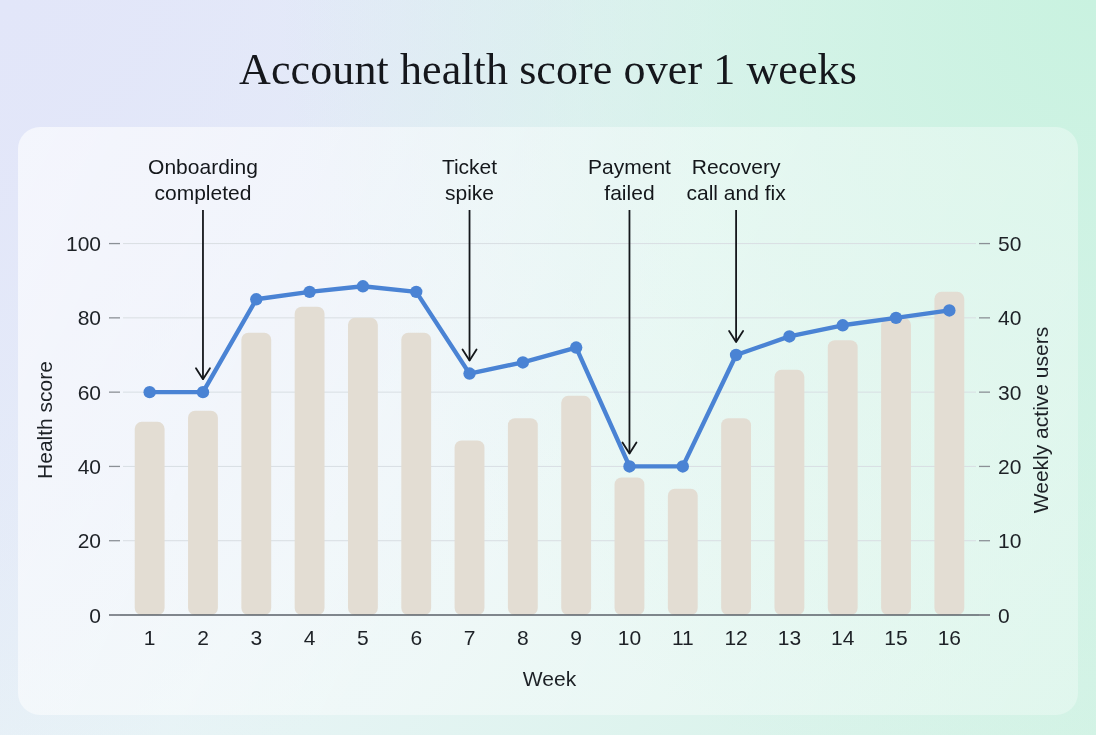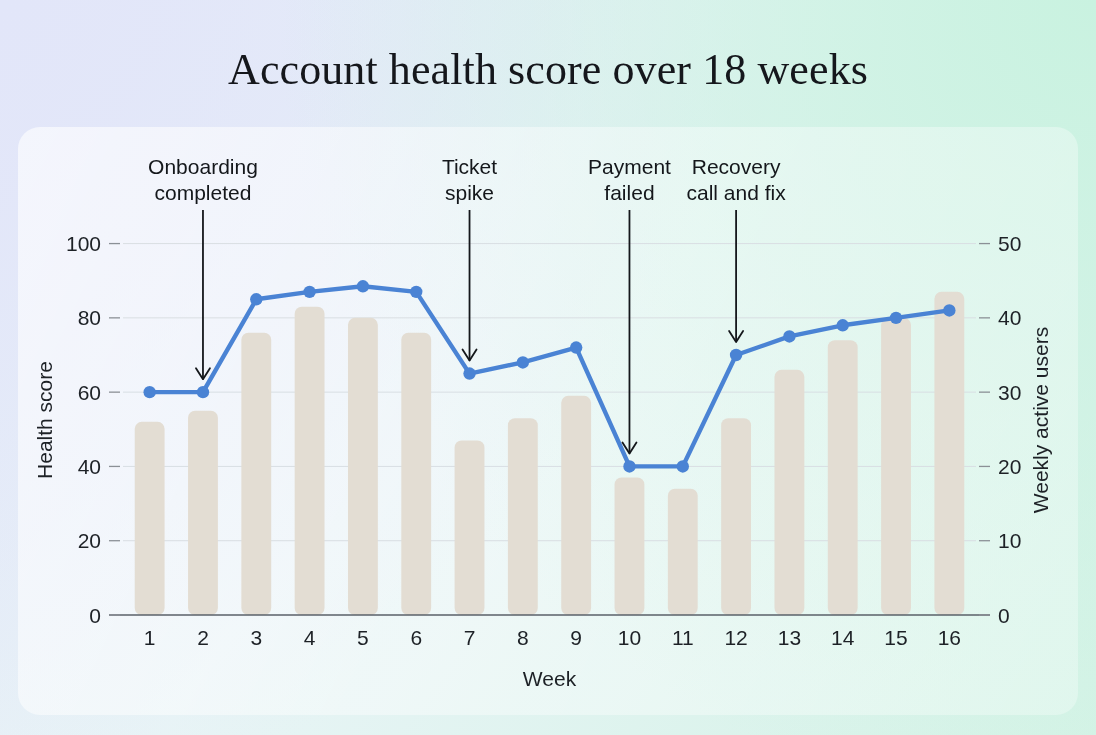--- a/index.html
+++ b/index.html
@@ -81,21 +81,21 @@
   .annot-arrow {
     stroke: #14171b;
     stroke-width: 1.8;
     fill: none;
   }
   .annot-head { fill: none; stroke: #14171b; stroke-width: 1.8; stroke-linecap: round; stroke-linejoin: round; }
 </style>
 </head>
 <body>
 
-<div id="page-title">Account health score over 18 weeks</div>
+<div id="page-title">Account health score over 1 weeks</div>
 
 <div id="chart-card"></div>
 
 <div id="plot-wrap">
   <svg id="chart-svg" width="1096" height="735">
       <g>
         <line x1="123" x2="976" y1="540.7142857142858" y2="540.7142857142858" stroke="#d9dee3" stroke-width="1"></line>
         <line x1="123" x2="976" y1="466.42857142857144" y2="466.42857142857144" stroke="#d9dee3" stroke-width="1"></line>
         <line x1="123" x2="976" y1="392.14285714285717" y2="392.14285714285717" stroke="#d9dee3" stroke-width="1"></line>
         <line x1="123" x2="976" y1="317.8571428571429" y2="317.8571428571429" stroke="#d9dee3" stroke-width="1"></line>

